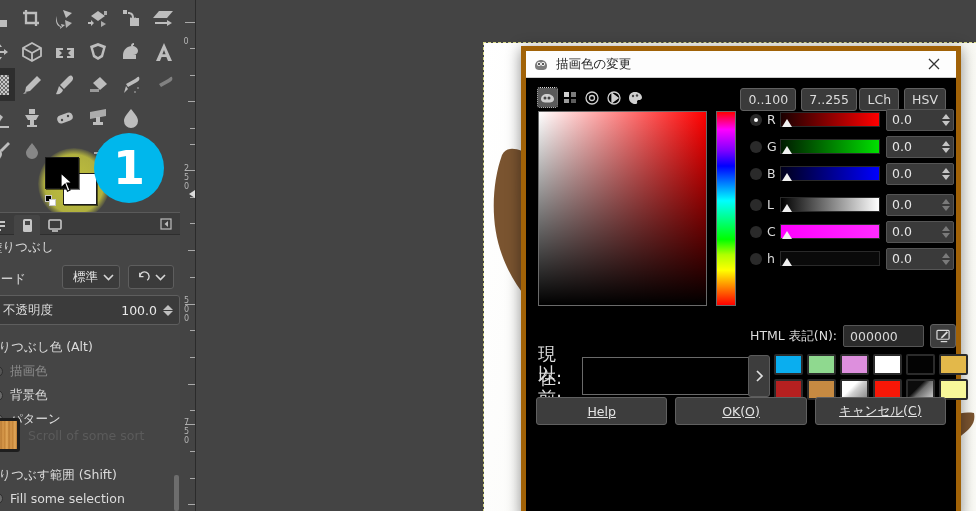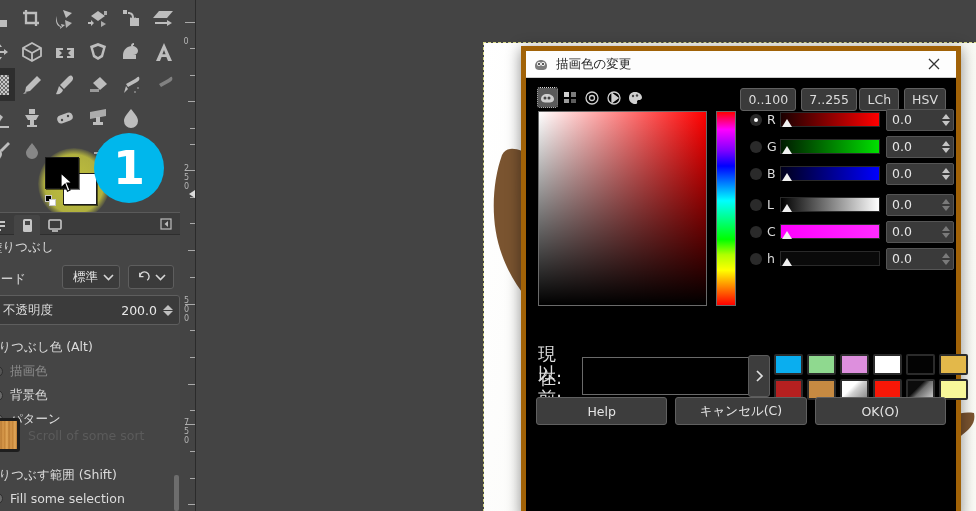--- a/index.html
+++ b/index.html
@@ -308,21 +308,21 @@
   .sw { width: 29px; height: 21px; border: 2px solid #2b2b2b; border-radius: 2px; }
 
   
   #dlg-buttons {
     position: absolute; left: 10px; right: 10px; bottom: 8px;
     display: flex; gap: 8px;
   }
   .dlg-btn {
     flex: 1; height: 28px; background: #3d3d3d; border: 1px solid #606060;
     border-radius: 3px; color: #e4e4e4; font-size: 12.5px;
-    display: flex; align-items: center; justify-content: center;
+    display: flex; align-items: center; justify-content: center; text-decoration: underline;
   }
 </style>
 </head>
 <body>
 
 <div id="root">
 
   <div id="canvas-area">
     <div id="canvas-page">
       <svg id="artwork" viewBox="0 0 492 478" preserveAspectRatio="none">
@@ -629,21 +629,21 @@
             <path d="M3 6a5 5 0 118 4"></path>
             <path d="M3 2v4h4"></path>
           </svg>
         <svg width="11" height="7" viewBox="0 0 11 7" fill="none" stroke="#d6d6d6" stroke-width="1.6">
             <path d="M1 1l4.5 4.5L10 1"></path>
           </svg>
       </div>
 
       <div class="opacity-row">
         <span class="opacity-label">不透明度</span>
-        <span class="opacity-value">200.0</span>
+        <span class="opacity-value">100.0</span>
         <span class="spin">
             <span class="up"></span>
             <span class="dn"></span>
           </span>
       </div>
 
       <div class="section-head" style="top:104px;">塗りつぶし色 (Alt)</div>
 
       <div class="radio-item" style="top:128px;">
         <span class="radio-dot dim"></span>
@@ -830,20 +830,31 @@
           <span class="chan-spin">
             <span class="chan-val">0.0</span>
             <span class="chan-arrows dim">
                 <span class="up"></span>
                 <span class="dn"></span>
               </span>
           </span>
         </div>
       </div>
 
+      <div id="html-row">
+        <span id="html-label">HTML 表記(N):</span>
+        <span id="html-field">000000</span>
+        <span id="html-pick">
+          <svg width="15" height="14" viewBox="0 0 16 15" fill="none" stroke="currentColor" stroke-width="1.3">
+              <rect x="1" y="1.5" width="13" height="9.5" rx="1"></rect>
+              <path d="M11.5 2.5L6 8l-1.2 2.5L7.3 9.3l5.5-5.5z" fill="currentColor" stroke="none"></path>
+              <path d="M5 13.5h7"></path>
+            </svg>
+        </span>
+      </div>
 
       <div id="prevcur">
         <div class="pc-row">
             <span class="pc-label">現在:</span>
           </div>
         <div class="pc-row">
             <span class="pc-label">以前:</span>
           </div>
         <div id="pc-swatch"></div>
       </div>
@@ -864,20 +875,20 @@
         <div class="sw" style="background:#b52020;"></div>
         <div class="sw" style="background:#c68a42;"></div>
         <div class="sw" style="background:linear-gradient(135deg,#ffffff 0%,#ffffff 38%,#cfcfcf 55%,#8a8a8a 100%);"></div>
         <div class="sw" style="background:#f71707;"></div>
         <div class="sw" style="background:linear-gradient(135deg,#0c0c0c 0%,#0c0c0c 38%,#6e6e6e 55%,#cccccc 100%);"></div>
         <div class="sw" style="background:#f7f79a;"></div>
       </div>
 
       <div id="dlg-buttons">
         <div class="dlg-btn">Help</div>
+        <div class="dlg-btn">OK(O)</div>
         <div class="dlg-btn">キャンセル(C)</div>
-        <div class="dlg-btn">OK(O)</div>
       </div>
     </div>
 
   </div>
 
 </div>
 
 </body></html>

